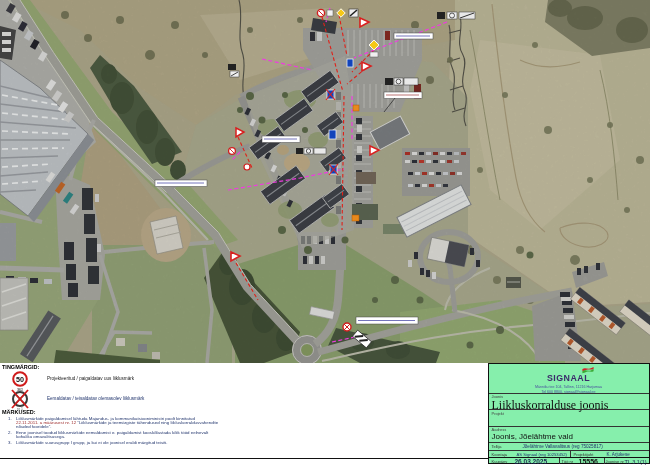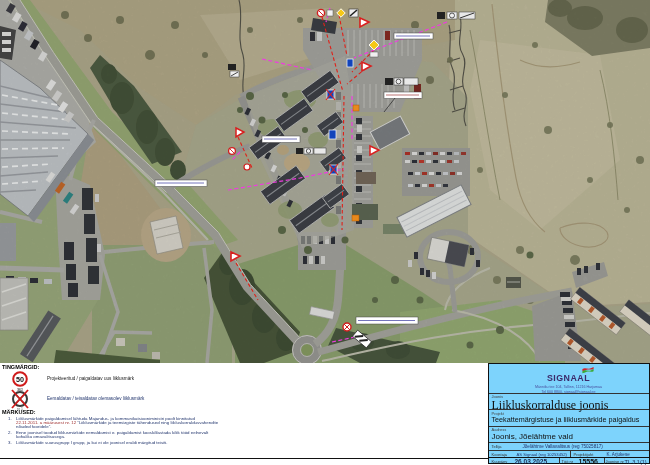--- a/index.html
+++ b/index.html
@@ -1,20 +1,20 @@
 <!DOCTYPE html>
 <html><head>
 <meta charset="utf-8">
 <style>
 html,body{margin:0;padding:0;background:#fff;}
 body{width:650px;height:465px;font-family:"Liberation Sans",sans-serif;}
 #page{position:relative;width:650px;height:465px;overflow:hidden;background:#fff;}
 #map{position:absolute;left:0;top:0;}
 #legend{position:absolute;left:0;top:363px;width:487px;height:87px;background:#fff;}
-#tblock{position:absolute;left:487.5px;top:363px;width:160px;height:99px;background:#7dd3fc;border:1.4px solid #111;}
+#tblock{position:absolute;left:487.5px;top:363px;width:160px;height:99px;background:#86efac;border:1.4px solid #111;}
 .lbl{position:absolute;font-size:4px;color:#444;}
 .abs{position:absolute;}
 #frameline{position:absolute;left:0;top:457.5px;width:489px;height:1.6px;background:#111;}
 </style>
 </head>
 <body>
 <div id="page">
 <svg id="map" width="650" height="363" viewBox="0 0 650 363" xmlns="http://www.w3.org/2000/svg">
 <defs>
 <filter id="noise" x="0" y="0" width="100%" height="100%">
@@ -760,21 +760,20 @@
 <div class="abs" style="left:0;top:20.5px;width:100%;text-align:center;font-size:3.6px;color:#4a4f9e;">Männiku tee 104, Tallinn, 11216 Harjumaa</div>
 
 <div class="abs" style="left:0;top:25.5px;width:100%;text-align:center;font-size:3.6px;color:#4a4f9e;">Tel 600 8800, signaal@signaal.ee</div>
 
 <div class="abs" style="left:0;top:28.5px;width:100%;height:0;border-top:0.8px solid #333;"></div>
 <div class="lbl" style="left:3px;top:30px;">Joonis</div>
 <div class="abs" style="left:3px;top:34px;font-size:12px;color:#111;font-family:Liberation Serif, serif;">Liikluskorralduse joonis</div>
 
 <div class="abs" style="left:0;top:45px;width:100%;height:0;border-top:0.8px solid #333;"></div>
 <div class="lbl" style="left:3px;top:46.5px;">Projekt</div>
-<div class="abs" style="left:3px;top:51px;font-size:7.2px;color:#111;">Teekattemärgistuse ja liiklusmärkide paigaldus</div>
 
 <div class="abs" style="left:0;top:61.5px;width:100%;height:0;border-top:0.8px solid #333;"></div>
 <div class="lbl" style="left:3px;top:63px;">Aadress</div>
 <div class="abs" style="left:3px;top:67.5px;font-size:8px;color:#111;">Joonis, Jõelähtme vald</div>
 
 <div class="abs" style="left:0;top:77.5px;width:100%;height:0;border-top:0.8px solid #333;"></div>
 <div class="lbl" style="left:3px;top:79.5px;color:#333;">Tellija</div>
 <div class="abs" style="left:34px;top:79.5px;font-size:4.6px;color:#23366e;">Jõelähtme Vallavalitsus (reg 75025817)</div>
 
 <div class="abs" style="left:0;top:86px;width:100%;height:0;border-top:0.8px solid #333;"></div>

